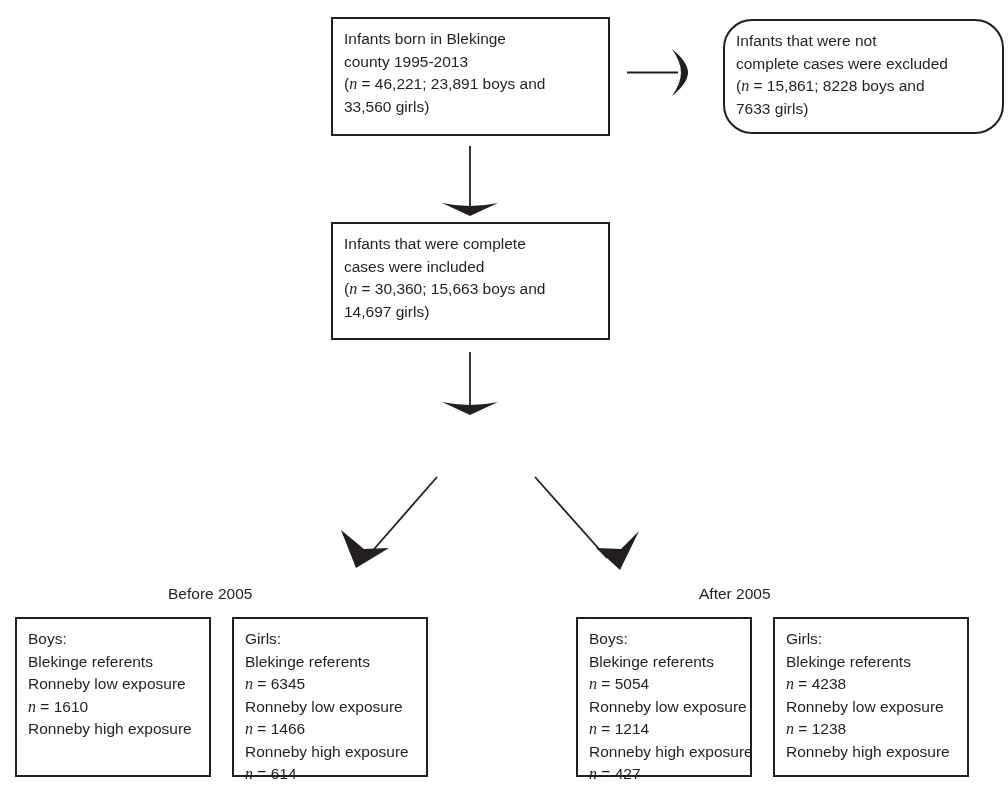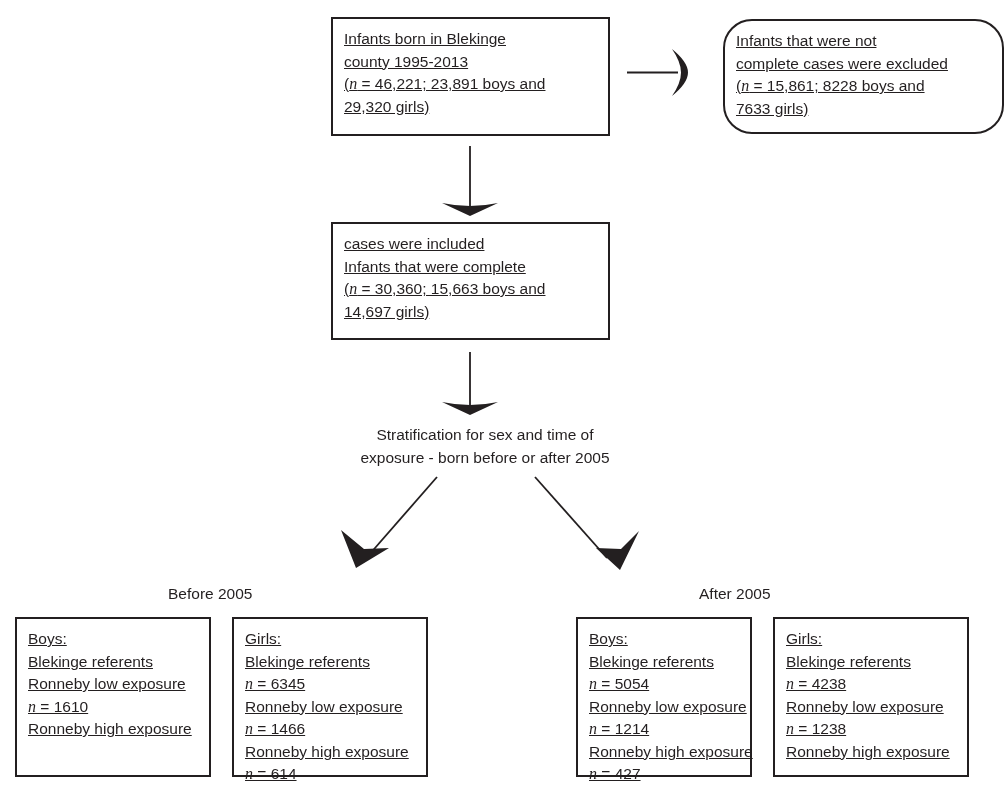--- a/index.html
+++ b/index.html
@@ -15,21 +15,21 @@
 
   .node{
     position:absolute;
     box-sizing:border-box;
     border:2px solid #231f20;
     background:#ffffff;
     font-size:15.5px;
     line-height:22.5px;
     color:#231f20;
   }
-  .node .inner{padding:9px 4px 6px 11px;text-decoration:underline;}
+  .node .inner{padding:9px 4px 6px 11px;}
   .node .ln{white-space:nowrap;}
 
   .plain{
     position:absolute;
     font-size:15.5px;
     line-height:23px;
     text-align:center;
     color:#231f20;
   }
   .caption{
@@ -84,46 +84,42 @@
 
     <line x1="535" y1="477" x2="607" y2="558" stroke="#231f20" stroke-width="1.8"></line>
     <path d="M 620 570 L 596 548 L 621 549 L 639 531 Z" fill="#231f20"></path>
   </svg>
 
   <div class="node" id="box-source">
     <div class="inner">
       <div class="ln">Infants born in Blekinge</div>
       <div class="ln">county 1995-2013</div>
       <div class="ln">(<em class="it">n</em> = 46,221; 23,891 boys and</div>
-      <div class="ln">29,320 girls)</div>
+      <div class="ln">33,560 girls)</div>
     </div>
   </div>
 
   <div class="node" id="box-excluded">
     <div class="inner">
       <div class="ln">Infants that were not</div>
       <div class="ln">complete cases were excluded</div>
       <div class="ln">(<em class="it">n</em> = 15,861; 8228 boys and</div>
       <div class="ln">7633 girls)</div>
     </div>
   </div>
 
   <div class="node" id="box-included">
     <div class="inner">
+      <div class="ln">Infants that were complete</div>
       <div class="ln">cases were included</div>
-      <div class="ln">Infants that were complete</div>
       <div class="ln">(<em class="it">n</em> = 30,360; 15,663 boys and</div>
       <div class="ln">14,697 girls)</div>
     </div>
   </div>
 
-  <div class="plain" id="strat">
-    <div>Stratification for sex and time of</div>
-    <div>exposure - born before or after 2005</div>
-  </div>
 
   <div class="caption" id="cap-before">Before 2005</div>
   <div class="caption" id="cap-after">After 2005</div>
 
   <div class="node" id="box-boys-before">
     <div class="inner">
       <div class="ln">Boys:</div>
       <div class="ln">Blekinge referents</div>
       <div class="ln">Ronneby low exposure</div>
       <div class="ln"><em class="it">n</em> = 1610</div>

